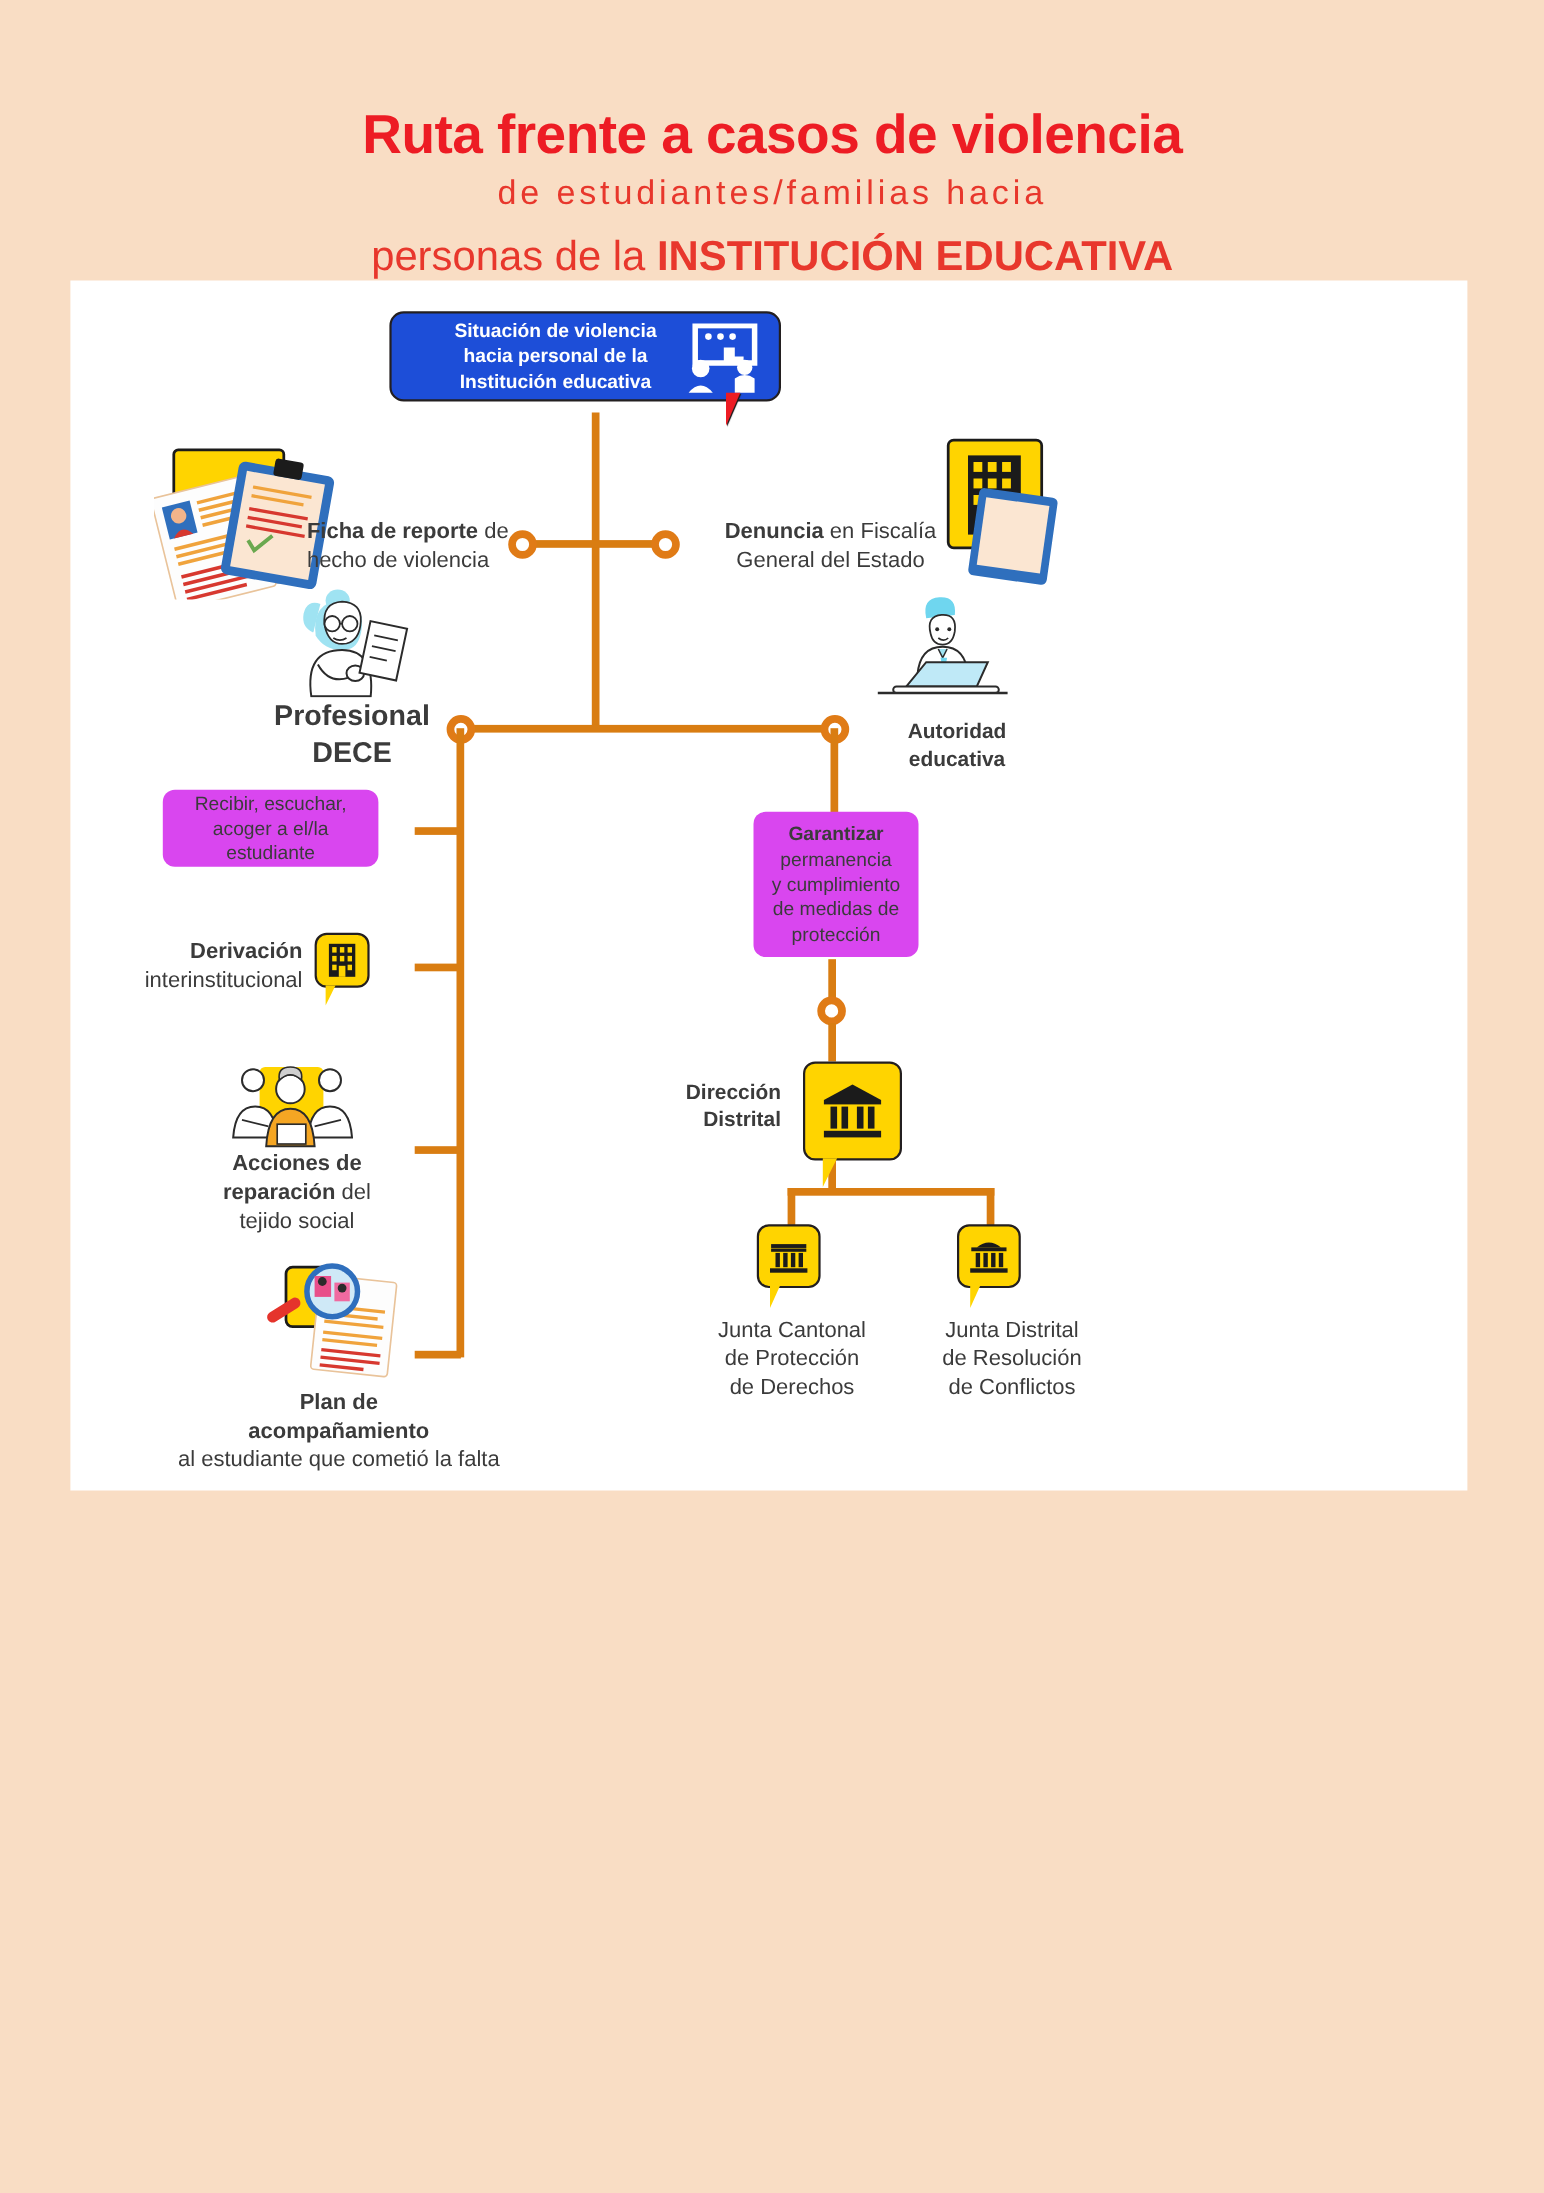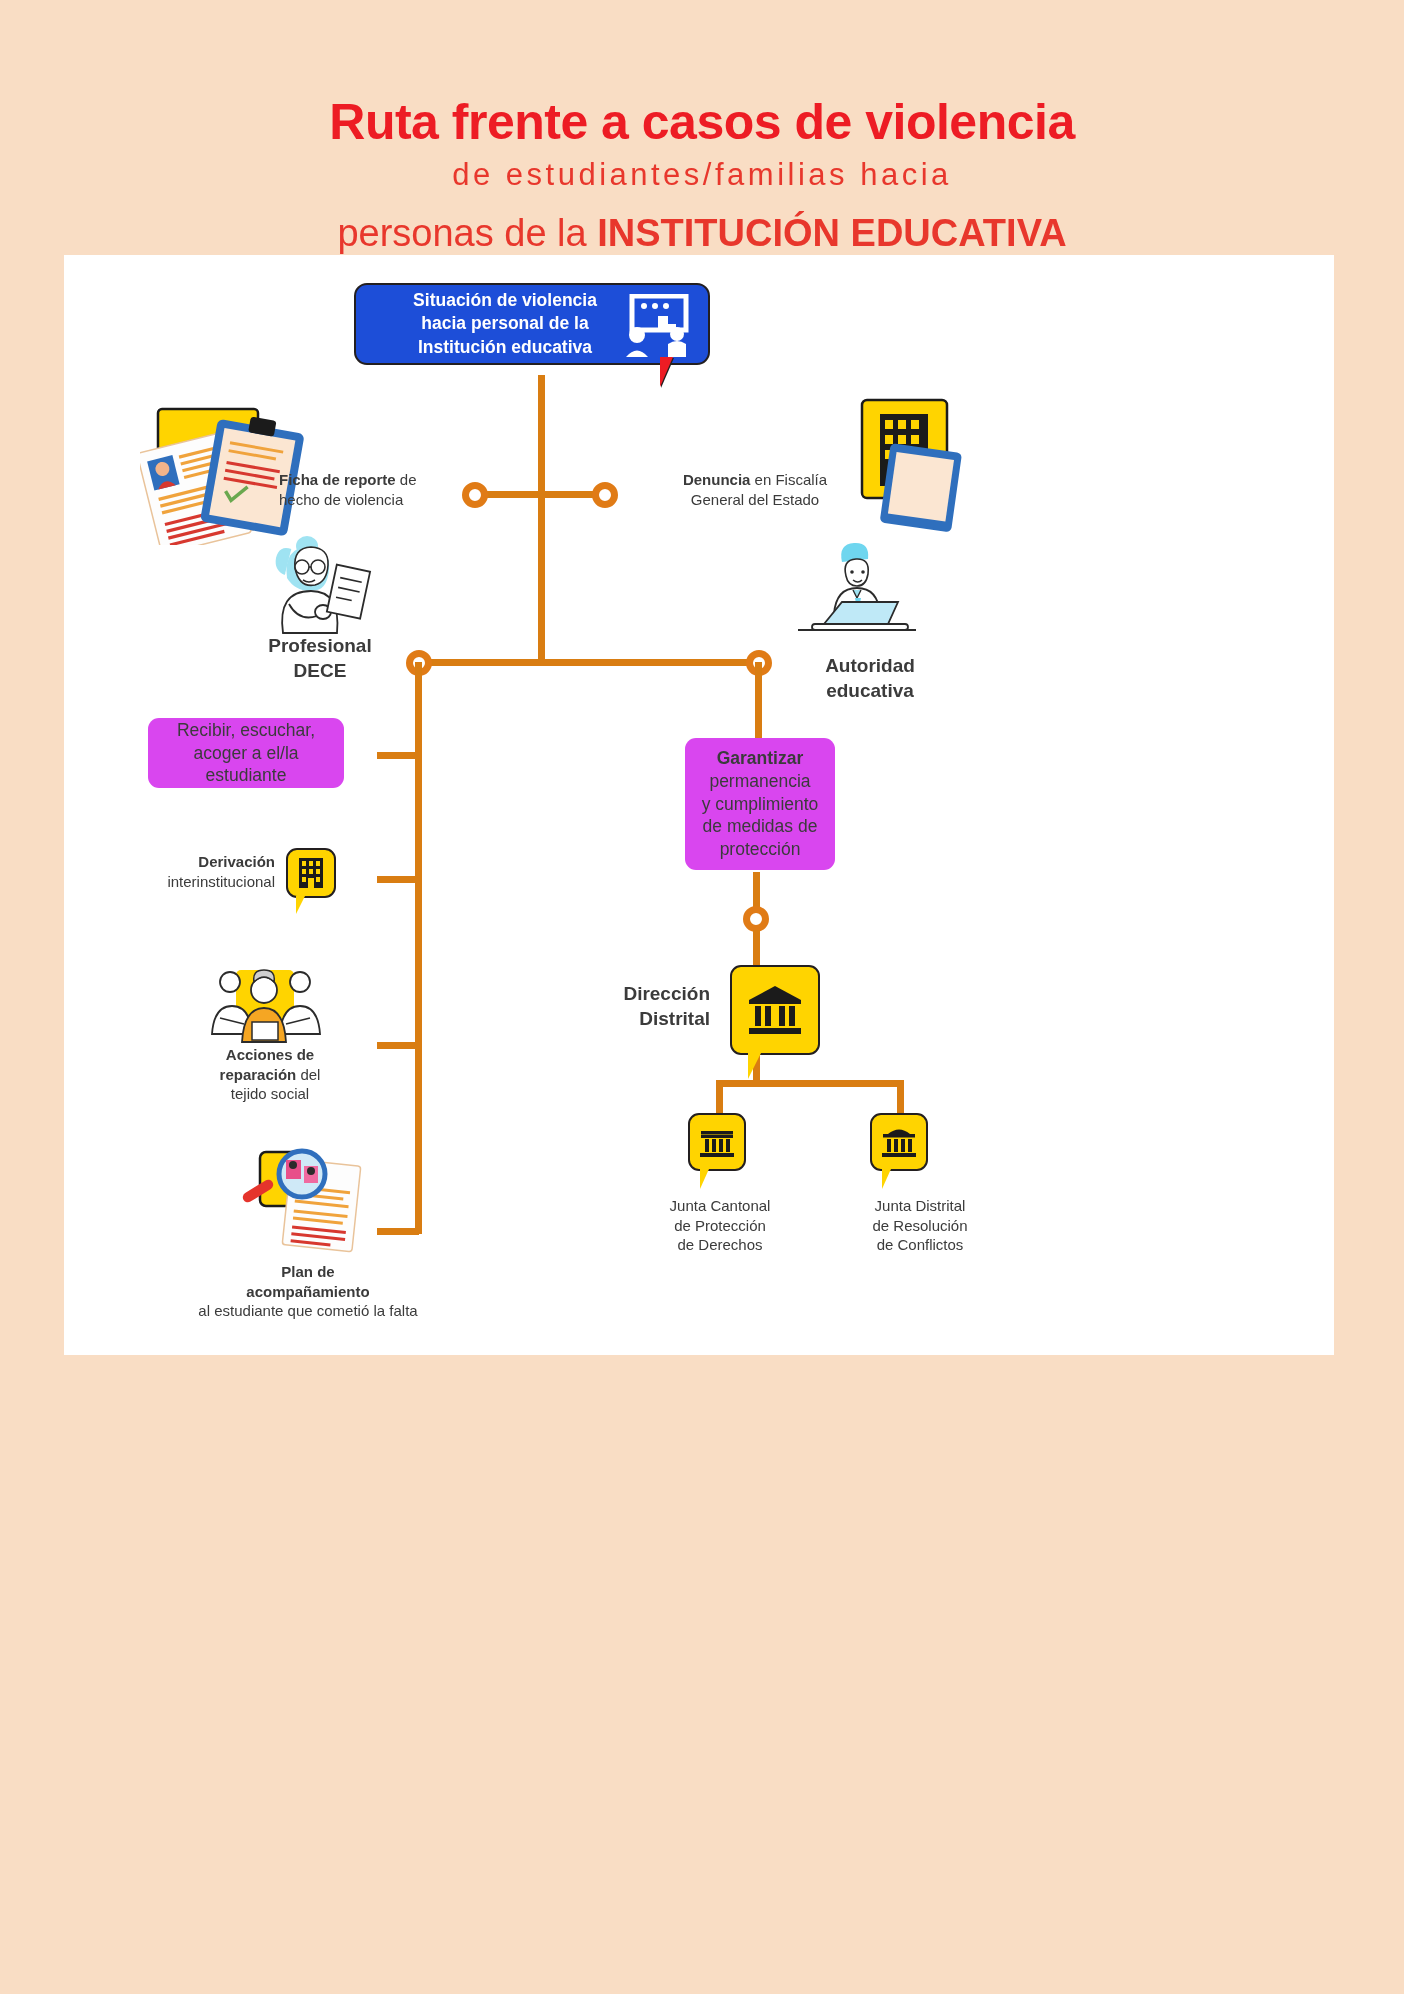--- a/index.html
+++ b/index.html
@@ -62,21 +62,21 @@
   .ytail{position:absolute;width:0;height:0;}
 
   
   .cream-box{
     position:absolute;background:#d946ef;border-radius:11px;
     display:flex;align-items:center;justify-content:center;text-align:center;
     color:#3b3b3b;font-size:17.5px;line-height:1.3;box-sizing:border-box;padding:10px;
   }
 
   
-  .lbl{position:absolute;color:#3b3b3b;font-size:15px;line-height:1.3;}
+  .lbl{position:absolute;color:#3b3b3b;font-size:20px;line-height:1.3;}
   .lbl b{font-weight:bold;}
   .lbl.c{text-align:center;}
   .lbl.r{text-align:right;}
 
   
   .illus{position:absolute;}
 </style>
 </head>
 <body>
 
@@ -229,21 +229,21 @@
     <g transform="rotate(12 95 60)">
       <rect x="76" y="34" width="34" height="48" fill="#ffffff" stroke="#2b2b2b" stroke-width="1.8"></rect>
       <g stroke="#2b2b2b" stroke-width="1.6">
           <line x1="82" y1="46" x2="104" y2="46"></line>
           <line x1="82" y1="56" x2="104" y2="56"></line>
           <line x1="82" y1="66" x2="98" y2="66"></line>
         </g>
     </g>
   </svg>
 </div>
-<div class="lbl c" style="left:235px;top:634px;width:170px;font-weight:bold;font-size:19px;">
+<div class="lbl c" style="left:235px;top:634px;width:170px;font-weight:bold;font-size:26px;">
   <div>Profesional</div>
   <div>DECE</div>
 </div>
 
 <div class="illus" style="left:790px;top:540px;width:130px;height:96px;">
   <svg width="130" height="96" viewBox="0 0 130 96">
     <path d="M52 22 q-4 -18 12 -19 q16 -1 14 16" fill="#6fd6ef"></path>
     <path d="M56 36 q-4 -16 10 -17 q14 -1 12 15 q-2 12 -11 12 q-9 0 -11 -10 z" fill="#ffffff" stroke="#2b2b2b" stroke-width="1.6"></path>
     <circle cx="62" cy="32" r="1.8" fill="#2b2b2b"></circle>
       <circle cx="73" cy="32" r="1.8" fill="#2b2b2b"></circle>

